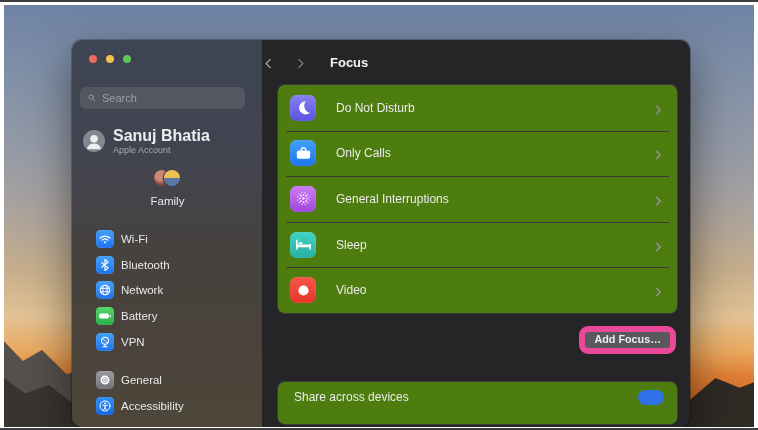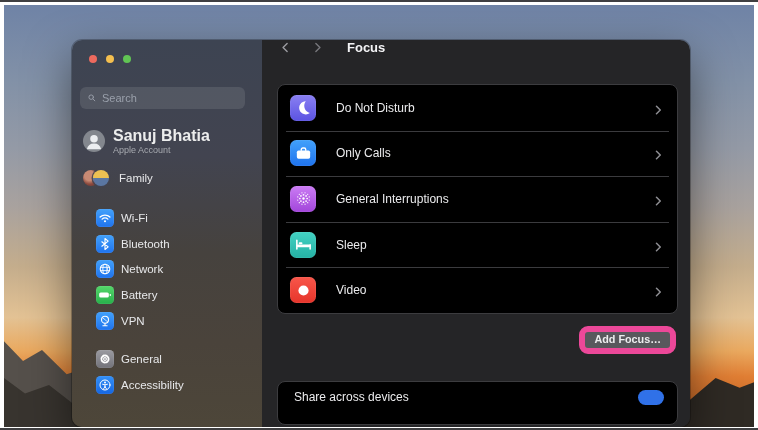--- a/index.html
+++ b/index.html
@@ -34,45 +34,45 @@
   .tl { width:8px; height:8px; border-radius:50%; display:block; }
   .search { margin:24px 17px 0 8px; height:22px; border-radius:6px;
     background:rgba(255,255,255,.10); display:flex; align-items:center; gap:5px; padding:0 7px; }
   .search svg { width:10px; height:10px; flex:none; }
   .search-text { font-size:11px; color:#9aa0ab; }
   .profile { margin:17px 10px 0 11px; display:flex; align-items:center; gap:8px; }
   .avatar { width:22px; height:22px; border-radius:50%; background:#83878e; overflow:hidden; flex:none; }
   .avatar svg { width:22px; height:22px; }
   .profile-name { font-size:16px; font-weight:700; color:#eceded; line-height:1.2; }
   .profile-sub { font-size:9px; color:#a7aab0; line-height:1.25; }
-  .family { margin:13px 10px 0 11px; display:flex; align-items:center; gap:9px; }
+  .family { margin:13px 10px 0 11px; display:flex; align-items:center; gap:9px;flex-direction:column; }
   .family-avatars { position:relative; width:27px; height:17px; flex:none; }
   .fam-a { position:absolute; width:16px; height:16px; border-radius:50%; top:1px; }
   .fam-a1 { left:0; background:radial-gradient(circle at 40% 35%, #c88a74 0 35%, #8c4a3e 60%, #5e2f2c 100%); }
   .fam-a2 { left:10px; background:linear-gradient(180deg,#ecc052 0 48%, #5a76a2 48%);
     box-shadow:0 0 0 1.5px rgba(66,68,80,.9); }
   .fam-label, .nav-label { font-size:11.5px; color:#e7e8ea; font-weight:500; }
   .swupdate { margin:21px 10px 0 8px; display:flex; align-items:center; gap:7px; }
   .swupdate-label { font-size:10.8px; color:#eceded; font-weight:500; }
   .badge { min-width:13px; height:13px; border-radius:7px; background:#eb4438; color:#fff;
     font-size:9px; font-weight:700; display:flex; align-items:center; justify-content:center; padding:0 3px; }
   nav { margin-top:19px; }
   .nav-gap { height:13px; }
   .nav-row { height:25.6px; display:flex; align-items:center; gap:7px; padding-left:24px; border-radius:5px;text-align:center; }
   .tile { border-radius:4.5px; display:flex; align-items:center; justify-content:center; flex:none;
     box-shadow:inset 0 0 0 .5px rgba(255,255,255,.12); }
   .tile-sm { width:18px; height:18px; } .tile-sm svg { width:14px; height:14px; }
 
   
   .content { flex:1; background:#252527; position:relative; color:#ebebed; }
-  .content-header { height:44px; display:flex; padding-left:17px; }
+  .content-header { height:44px; display:flex; align-items:center; }
   .nav-chevron { width:13px; height:13px; }
   .chev-back { margin-right:19px; } .chev-fwd { margin-right:23px; }
   .page-title { font-size:13px; font-weight:700; color:#f3f3f5; }
-  .card { margin:0 12px 0 15px; background:#000000; border:1px solid #3c3c3f; border-radius:8px; overflow:hidden; }
+  .card { margin:0 12px 0 15px; background:#4d7c0f; border:1px solid #3c3c3f; border-radius:8px; overflow:hidden; }
   .focus-row { height:45.6px; display:flex; align-items:center; gap:20px; padding:0 13px 0 12px; position:relative; }
   .focus-row + .focus-row::before { content:""; position:absolute; top:0; left:8px; right:8px; height:1px; background:#3b3b3e; }
   .tile-lg { width:26px; height:26px; border-radius:6.5px; }
   .tile-lg svg { width:19px; height:19px; }
   .focus-label { font-size:12px; font-weight:500; flex:1; }
   .row-chev { width:12px; height:12px; flex:none; opacity:.95; }
   .addfocus-row { display:flex; justify-content:flex-end; margin:12px 14px 0 0; }
   .add-focus-btn { background:#58585d; border:6px solid #ec4899; border-radius:9px; color:#ededef;
     font-size:10.8px; font-weight:700; padding:1.5px 9px 2.5px; font-family:inherit; }
   .share-card { margin-top:27px; height:44px; display:flex; align-items:flex-start;

